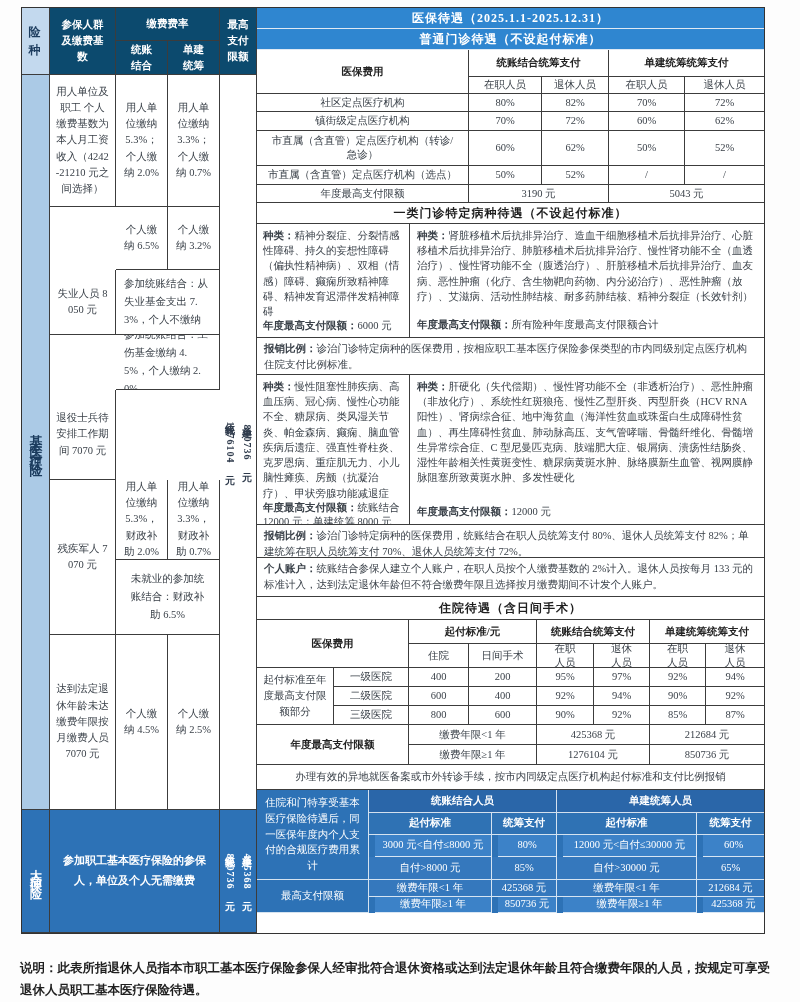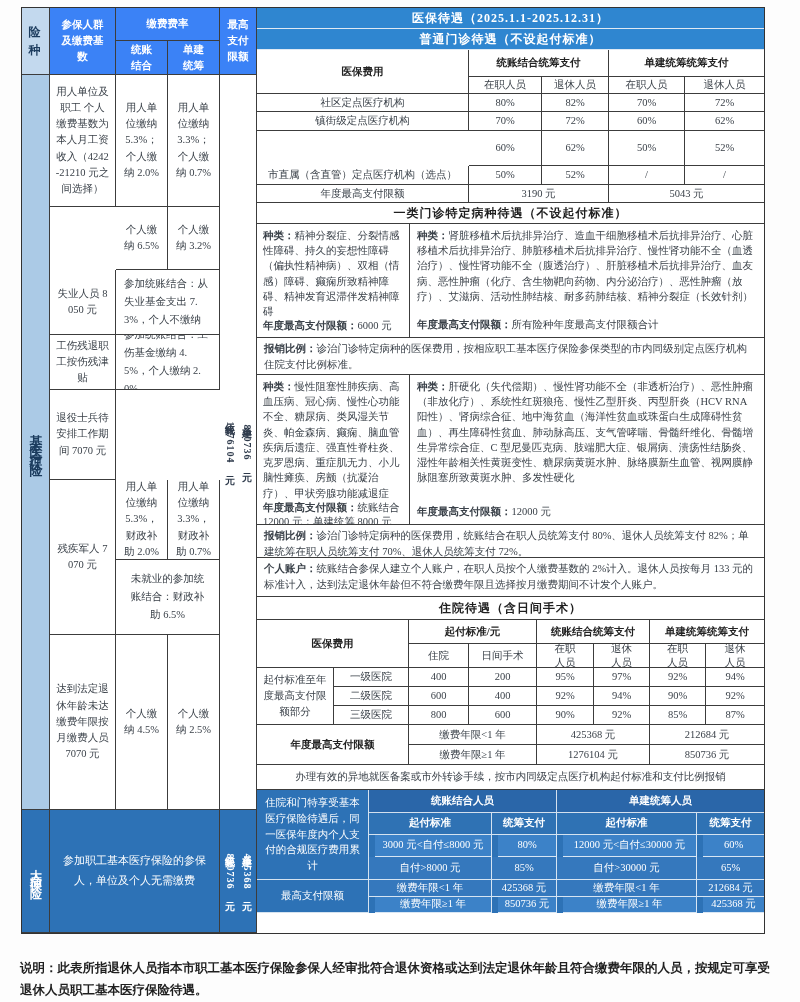--- a/index.html
+++ b/index.html
@@ -5,34 +5,34 @@
   * { margin:0; padding:0; box-sizing:border-box; }
   html,body { width:800px; height:1002px; }
   body { background:#fdfdfd; font-family:"Liberation Serif","DejaVu Serif",serif; color:#3a4149; position:relative; overflow:hidden; }
   .sheet { position:absolute; left:21px; top:7px; width:744px; height:927px; border:1px solid #333; display:flex; background:#fff; }
 
   
   .lgrid { width:235px; min-width:235px; display:grid;
     grid-template-columns:28px 66px 52px 52px 1fr;
     grid-template-rows:33px 34px 132px 63px 65px 55px 90px 80px 75px 175px 1fr; }
   .lgrid > div { border-right:1px solid #3c3c3c; border-bottom:1px solid #3c3c3c; overflow:hidden; }
-  .hc { background:#3b82f6; color:#fff; font-weight:bold; font-size:10.5px; line-height:1.5;
+  .hc { background:#0c4a6e; color:#fff; font-weight:bold; font-size:10.5px; line-height:1.5;
         display:flex; align-items:center; justify-content:center; text-align:center; word-break:break-all; }
   .hc.pad { padding:0 12px; }
   .hc-light { background:#c3d9ee; color:#1c3c5e; font-size:12px; letter-spacing:2px; padding:0 7px; }
   .cell { font-size:10.5px; padding:5px 5px; display:flex; align-items:center; justify-content:center;
           text-align:center; line-height:1.55; word-break:break-all; }
   .cell.lh { line-height:1.7; }
   .vband { background:#abcae6; display:flex; align-items:center; justify-content:center; }
   .vtext { writing-mode:vertical-rl; font-weight:bold; font-size:13px; letter-spacing:6px; color:#1c3c5e; }
   .vpair { display:flex; align-items:center; justify-content:center; gap:3px; padding:0 2px; }
   .vpair span { writing-mode:vertical-rl; font-size:10px; font-weight:bold; color:#2f3b4c; letter-spacing:1px; }
   .dark { background:#2d72b6; color:#fff; }
   .dark .vtext, .dark span { color:#fff; }
-  .dark.cell { font-size:11px; line-height:1.8; }
+  .dark.cell { font-size:11px; line-height:1.8;font-weight:bold; }
 
   
   .rcol { flex:1; display:flex; flex-direction:column; min-width:0; }
   .bar { height:21px; min-height:21px; background:#2f86d0; color:#fff; font-weight:bold; font-size:12px;
          display:flex; align-items:center; justify-content:center; border-bottom:1px solid #dfe9f3; letter-spacing:1px; }
   .sect-title { background:#fff; font-weight:bold; font-size:12px; color:#1f1f1f; display:flex; align-items:center;
                 justify-content:center; border-bottom:1px solid #3c3c3c; letter-spacing:1px; }
   .grid > div { border-right:1px solid #3c3c3c; border-bottom:1px solid #3c3c3c; display:flex; align-items:center;
                 justify-content:center; text-align:center; line-height:1.3; overflow:hidden; padding:0 3px; word-break:break-all; }
   .grid > div.nr { border-right:none; }
@@ -90,21 +90,20 @@
       <span>统账 1276104 元</span>
       <span>单建 850736 元</span>
     </div>
 
     <div class="cell" style="grid-area:4/3/5/4">个人缴纳 6.5%</div>
     <div class="cell" style="grid-area:4/4/5/5">个人缴纳 3.2%</div>
 
     <div class="cell" style="grid-area:5/2/6/3">失业人员 8050 元</div>
     <div class="cell lh" style="grid-area:5/3/6/5;justify-content:flex-start;text-align:left;padding:5px 8px">参加统账结合：从失业基金支出 7.3%，个人不缴纳</div>
 
-    <div class="cell" style="grid-area:6/2/7/3">工伤残退职工按伤残津贴</div>
     <div class="cell lh" style="grid-area:6/3/7/5;justify-content:flex-start;text-align:left;padding:5px 8px">参加统账结合：工伤基金缴纳 4.5%，个人缴纳 2.0%</div>
 
     <div class="cell" style="grid-area:7/2/8/3">退役士兵待安排工作期间 7070 元</div>
 
     <div class="cell" style="grid-area:8/2/10/3">残疾军人 7070 元</div>
     <div class="cell" style="grid-area:8/3/9/4">用人单位缴纳 5.3%，财政补助 2.0%</div>
     <div class="cell" style="grid-area:8/4/9/5">用人单位缴纳 3.3%，财政补助 0.7%</div>
     <div class="cell lh" style="grid-area:9/3/10/5;padding:5px 10px">未就业的参加统账结合：财政补助 6.5%</div>
 
     <div class="cell" style="grid-area:10/2/11/3">达到法定退休年龄未达缴费年限按月缴费人员 7070 元</div>
@@ -139,20 +138,21 @@
       <div style="grid-area:3/3/4/4">82%</div>
       <div style="grid-area:3/4/4/5">70%</div>
       <div class="nr" style="grid-area:3/5/4/6">72%</div>
 
       <div style="grid-area:4/1/5/2">镇街级定点医疗机构</div>
       <div style="grid-area:4/2/5/3">70%</div>
       <div style="grid-area:4/3/5/4">72%</div>
       <div style="grid-area:4/4/5/5">60%</div>
       <div class="nr" style="grid-area:4/5/5/6">62%</div>
 
+      <div style="grid-area:5/1/6/2;padding:0 14px">市直属（含直管）定点医疗机构（转诊/急诊）</div>
       <div style="grid-area:5/2/6/3">60%</div>
       <div style="grid-area:5/3/6/4">62%</div>
       <div style="grid-area:5/4/6/5">50%</div>
       <div class="nr" style="grid-area:5/5/6/6">52%</div>
 
       <div style="grid-area:6/1/7/2">市直属（含直管）定点医疗机构（选点）</div>
       <div style="grid-area:6/2/7/3">50%</div>
       <div style="grid-area:6/3/7/4">52%</div>
       <div style="grid-area:6/4/7/5">/</div>
       <div class="nr" style="grid-area:6/5/7/6">/</div>

